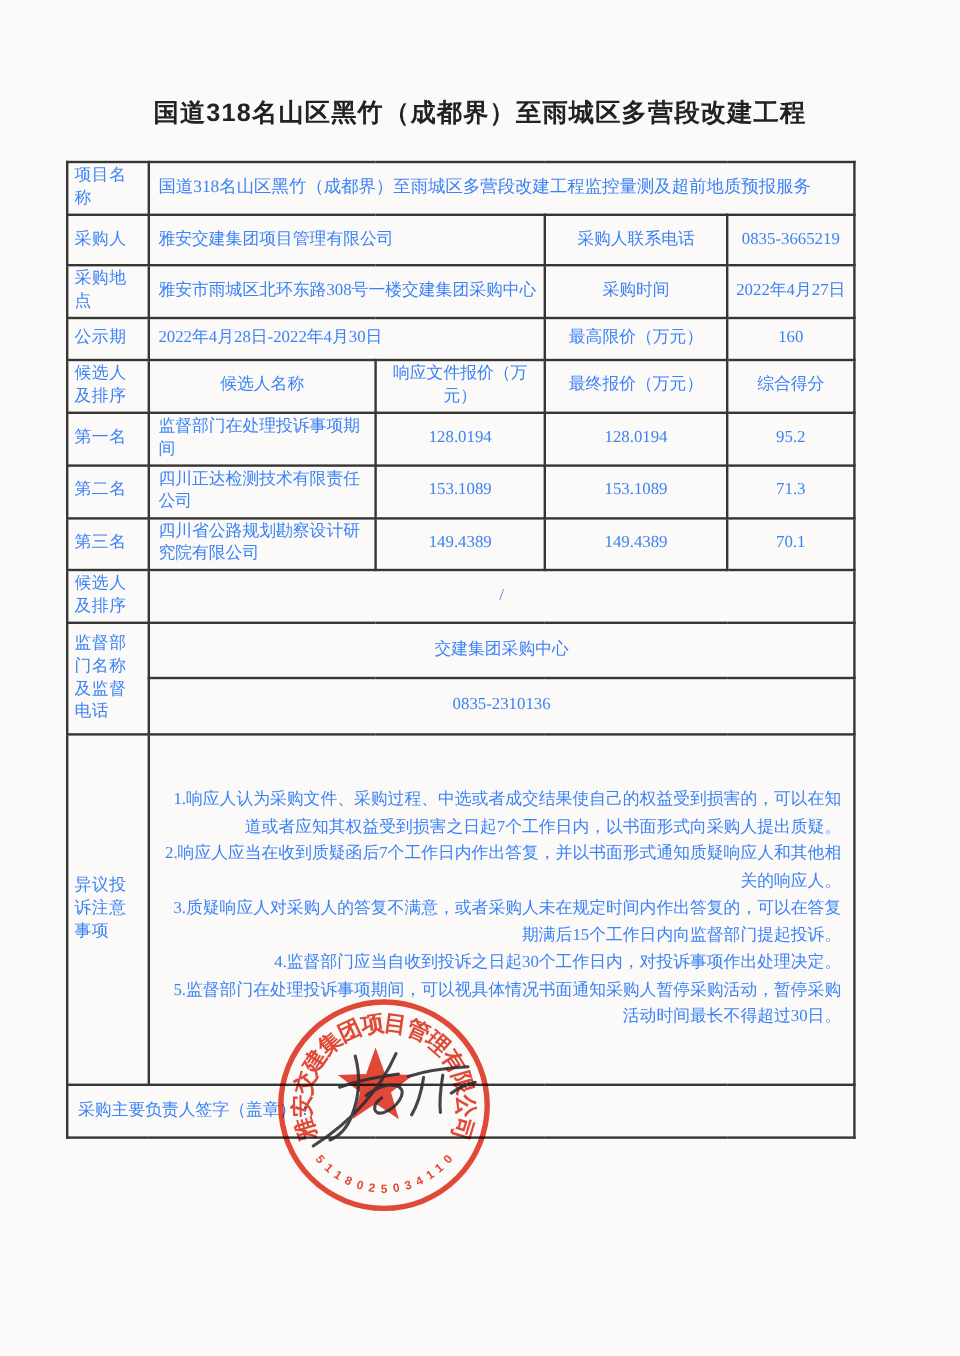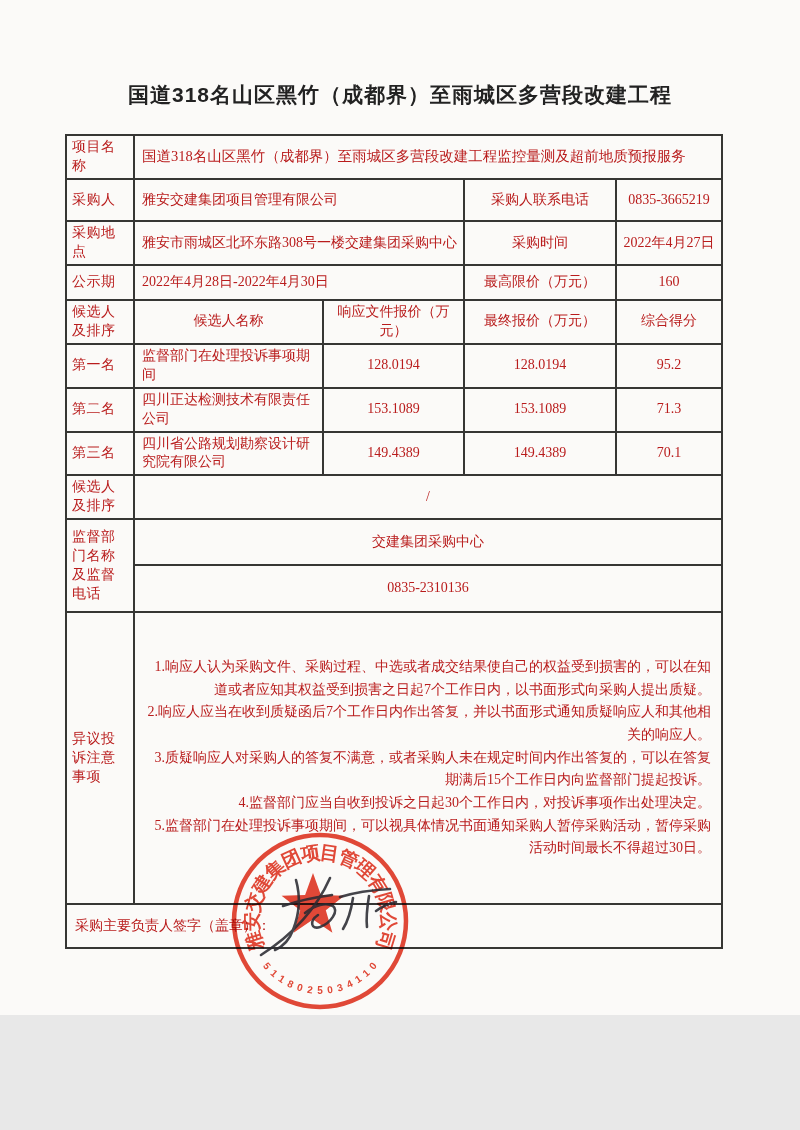--- a/index.html
+++ b/index.html
@@ -1,31 +1,31 @@
 <!DOCTYPE html>
 <html lang="zh" style="--seal: #e23b28;"><head>
 <meta charset="utf-8">
 <style>
   html,body{margin:0;padding:0;}
   body{background:#e8e8e8;font-family:"Liberation Serif",serif;}
   .page{
-    position:relative;width:800px;height:1015px;margin:0 auto;
+    position:relative;width:800px;height:1130px;margin:0 auto;
     background:#fbfaf8;color:#1f1f1f;overflow:hidden;
     box-shadow:0 0 6px rgba(0,0,0,.15);
   }
   .doc-title{
     position:absolute;left:0;top:82px;width:100%;
     text-align:center;font-family:"Liberation Sans",sans-serif;
     font-weight:bold;font-size:21px;line-height:25px;color:#222;
     letter-spacing:1px;
   }
   table.doc-table{
-    position:absolute;left:65px;top:134px;width:656px;
+    position:absolute;left:55px;top:134px;width:656px;
     border-collapse:collapse;table-layout:fixed;
-    font-size:14px;color:#b91c1c;padding-left:28px;
+    font-size:14px;color:#3b82f6;padding-left:28px;
   }
   .doc-table td{
     border:2px solid #363634;
     padding:2px 4px;
     vertical-align:middle;
     overflow:hidden;
     line-height:1.35;
   }
   td.lbl{text-align:left;padding-left:5px;letter-spacing:.5px;}
   td.ctr{text-align:center;}

